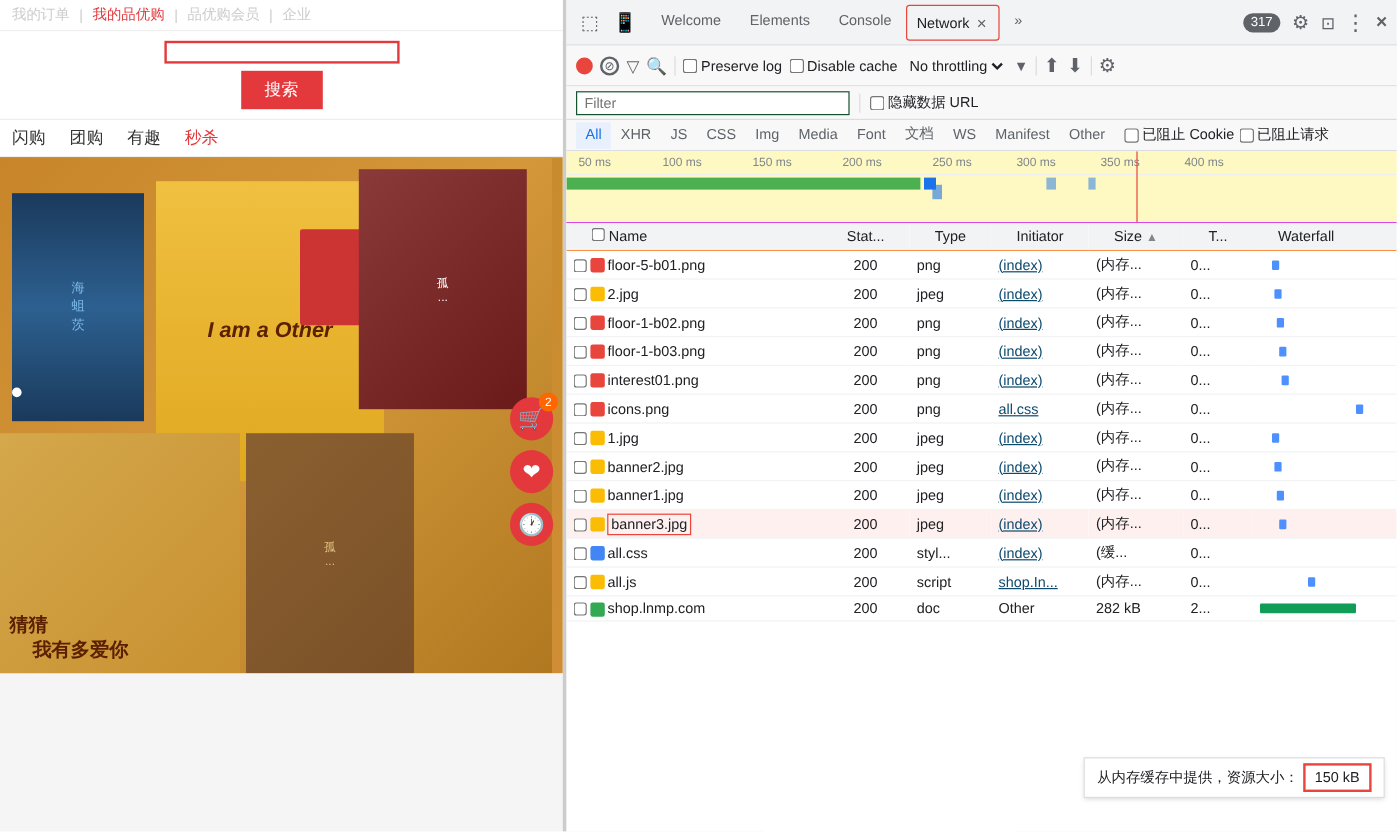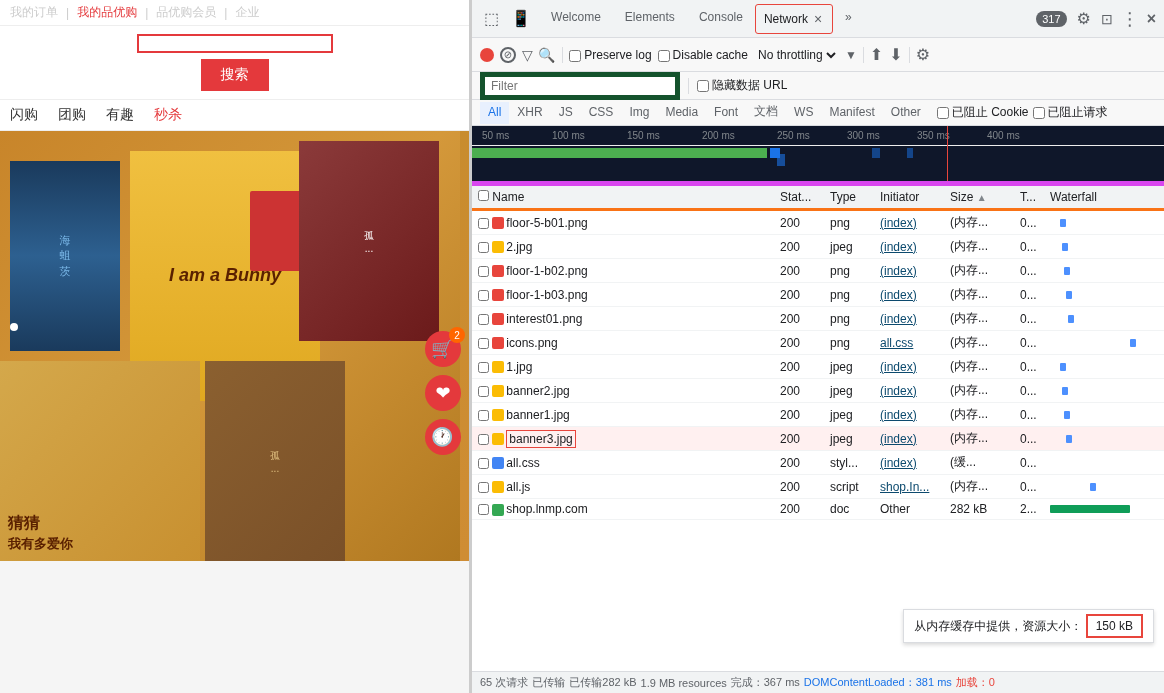--- a/index.html
+++ b/index.html
@@ -196,21 +196,21 @@
       font-size: 14px;
       color: #5f6368;
       cursor: pointer;
     }
     .search-glass {
       font-size: 14px;
       color: #5f6368;
       cursor: pointer;
     }
     .checkbox-label {
-      display: flex; align-items: flex-end; gap: 3px;
+      display: flex; align-items: center; gap: 3px;
       font-size: 12px; color: #202124;
       cursor: pointer;
     }
     .throttle-select {
       font-size: 12px;
       border: none;
       background: transparent;
       color: #202124;
       cursor: pointer;
     }
@@ -226,24 +226,24 @@
     .devtools-filter {
       background: #f8f8f8;
       border-bottom: 1px solid #dadce0;
       display: flex;
       align-items: center;
       padding: 2px 8px;
       gap: 8px;
       height: 28px;
     }
     .filter-input {
-      border: 5px solid #14532d;
+      border: 1px solid #14532d;
       padding: 2px 6px;
       font-size: 12px;
-      width: 200px;
+      width: 228px;
       outline: none;
       background: #fff;
     }
     .filter-checkbox-label {
       display: flex; align-items: center; gap: 3px;
       font-size: 12px; color: #202124;
     }
 
     
     .type-filter-bar {
@@ -269,22 +269,22 @@
     }
     .blocked-checkbox {
       display: flex; align-items: center; gap: 3px;
       font-size: 12px; color: #202124;
       margin-left: 8px;
     }
 
     
     .timeline-area {
       height: 60px;
-      background: #0f172a;
-      border-bottom: 5px solid #d946ef;
+      background: #fef9c3;
+      border-bottom: 1px solid #d946ef;
       position: relative;
       overflow: hidden;
     }
     .timeline-ruler {
       position: absolute;
       top: 0; left: 0; right: 0;
       height: 20px;
       display: flex;
       align-items: center;
       border-bottom: 1px solid #eee;
@@ -304,22 +304,22 @@
     }
 
     .network-table {
       width: 100%;
       border-collapse: collapse;
       font-size: 12px;
     }
 
     .network-table thead th {
       background: #f1f3f4;
-      border-bottom: 3px solid #f97316;
-      padding: 4px 6px;
+      border-bottom: 1px solid #f97316;
+      padding: 4px 21px;
       text-align: left;
       font-weight: normal;
       color: #202124;
       position: sticky;
       top: 0;
       white-space: nowrap;
     }
 
     .sort-icon { color: #80868b; font-size: 10px; }
 
@@ -383,21 +383,21 @@
       color: #5f6368;
       display: flex;
       align-items: center;
       gap: 4px;
       height: 22px;
     }
     .status-dom-loaded { color: #1a73e8; }
     .status-loaded { color: #e8453c; }
 
     .name-col { max-width: 160px; }
-    .stat-col { width: 50px; }
+    .stat-col { width: 50px; text-align: center; }
     .type-col { width: 50px; }
     .init-col { width: 70px; }
     .size-col-th { width: 70px; }
     .time-col { width: 30px; }
     .waterfall-col { width: 120px; }
 
     input[type="checkbox"] { width: 12px; height: 12px; }
 
     
     .cursor-icon, .mobile-icon { font-size: 16px; color: #5f6368; cursor: pointer; padding: 4px; }
@@ -439,29 +439,29 @@
   </div>
   <div class="main-image-area">
     <div class="overlay-orange"></div>
 
     <div style="position:absolute;left:0;top:0;width:460px;height:430px;background:linear-gradient(135deg,#c8852a,#d4983a,#b07820);"></div>
 
     <div style="position:absolute;left:10px;top:30px;width:110px;height:190px;background:linear-gradient(180deg,#1a3a5c 0%,#2d6090 50%,#1a3a5c 100%);display:flex;flex-direction:column;align-items:center;justify-content:center;padding:8px;">
       <div style="color:#7ab8e8;font-size:11px;text-align:center;line-height:1.4;">海<br>蛆<br>茨</div>
     </div>
     <div style="position:absolute;left:130px;top:20px;width:190px;height:250px;background:linear-gradient(180deg,#f0c040,#e0a820);display:flex;align-items:center;justify-content:center;flex-direction:column;">
-      <div style="color:#5a2000;font-size:18px;font-weight:bold;font-style:italic;text-align:center;line-height:1.3;">I am a Bunny</div>
+      <div style="color:#5a2000;font-size:18px;font-weight:bold;font-style:italic;text-align:center;line-height:1.3;">I am a Other</div>
       <div style="position:absolute;right:10px;top:40px;width:60px;height:80px;background:#cc3333;border-radius:2px;"></div>
     </div>
     <div style="position:absolute;right:30px;top:10px;width:140px;height:200px;background:linear-gradient(135deg,#8b3a3a,#6b1a1a);display:flex;align-items:center;justify-content:center;">
       <div style="color:#fff;font-size:10px;text-align:center;">孤<br>...</div>
     </div>
 
     <div style="position:absolute;bottom:0;left:0;width:200px;height:200px;background:linear-gradient(135deg,#d4a84b,#c89030);display:flex;align-items:flex-end;padding:8px;">
-      <div style="color:#5a2000;font-size:16px;font-weight:bold;font-family:Liberation Serif, serif;">猜猜<br><span style="font-size:13px;">我有多爱你</span></div>
+      <div style="color:#5a2000;font-size:16px;font-weight:bold;font-family:Liberation Serif, serif;">猜猜<br><span style="font-size:16px;margin-left:19px;">我有多爱你</span></div>
     </div>
     <div style="position:absolute;bottom:0;left:205px;width:140px;height:200px;background:linear-gradient(135deg,#8b6030,#7a5028);display:flex;align-items:center;justify-content:center;">
       <div style="color:#e0c080;font-size:10px;text-align:center;">孤<br>...</div>
     </div>
 
     <div style="position:absolute;right:8px;top:200px;z-index:5;">
       <div style="background:#e4393c;color:#fff;width:36px;height:36px;border-radius:50%;display:flex;align-items:center;justify-content:center;font-size:18px;position:relative;">
         🛒
         <span style="position:absolute;top:-4px;right:-4px;background:#ff6600;color:#fff;font-size:10px;width:16px;height:16px;border-radius:50%;display:flex;align-items:center;justify-content:center;">2</span>
       </div>
@@ -714,22 +714,13 @@
           </tbody>
       </table>
     </div>
 
     <div class="tooltip-box">
       <span>从内存缓存中提供，资源大小：</span>
       <span class="tooltip-size">150 kB</span>
     </div>
   </div>
 
-  <div class="devtools-statusbar">
-    <span>65 次请求</span>
-    <span>已传输</span>
-    <span>已传输282 kB</span>
-    <span>1.9 MB resources</span>
-    <span>完成：367 ms</span>
-    <span class="status-dom-loaded">DOMContentLoaded：381 ms</span>
-    <span class="status-loaded">加载：0</span>
-  </div>
 </div>
 
 </body></html>

